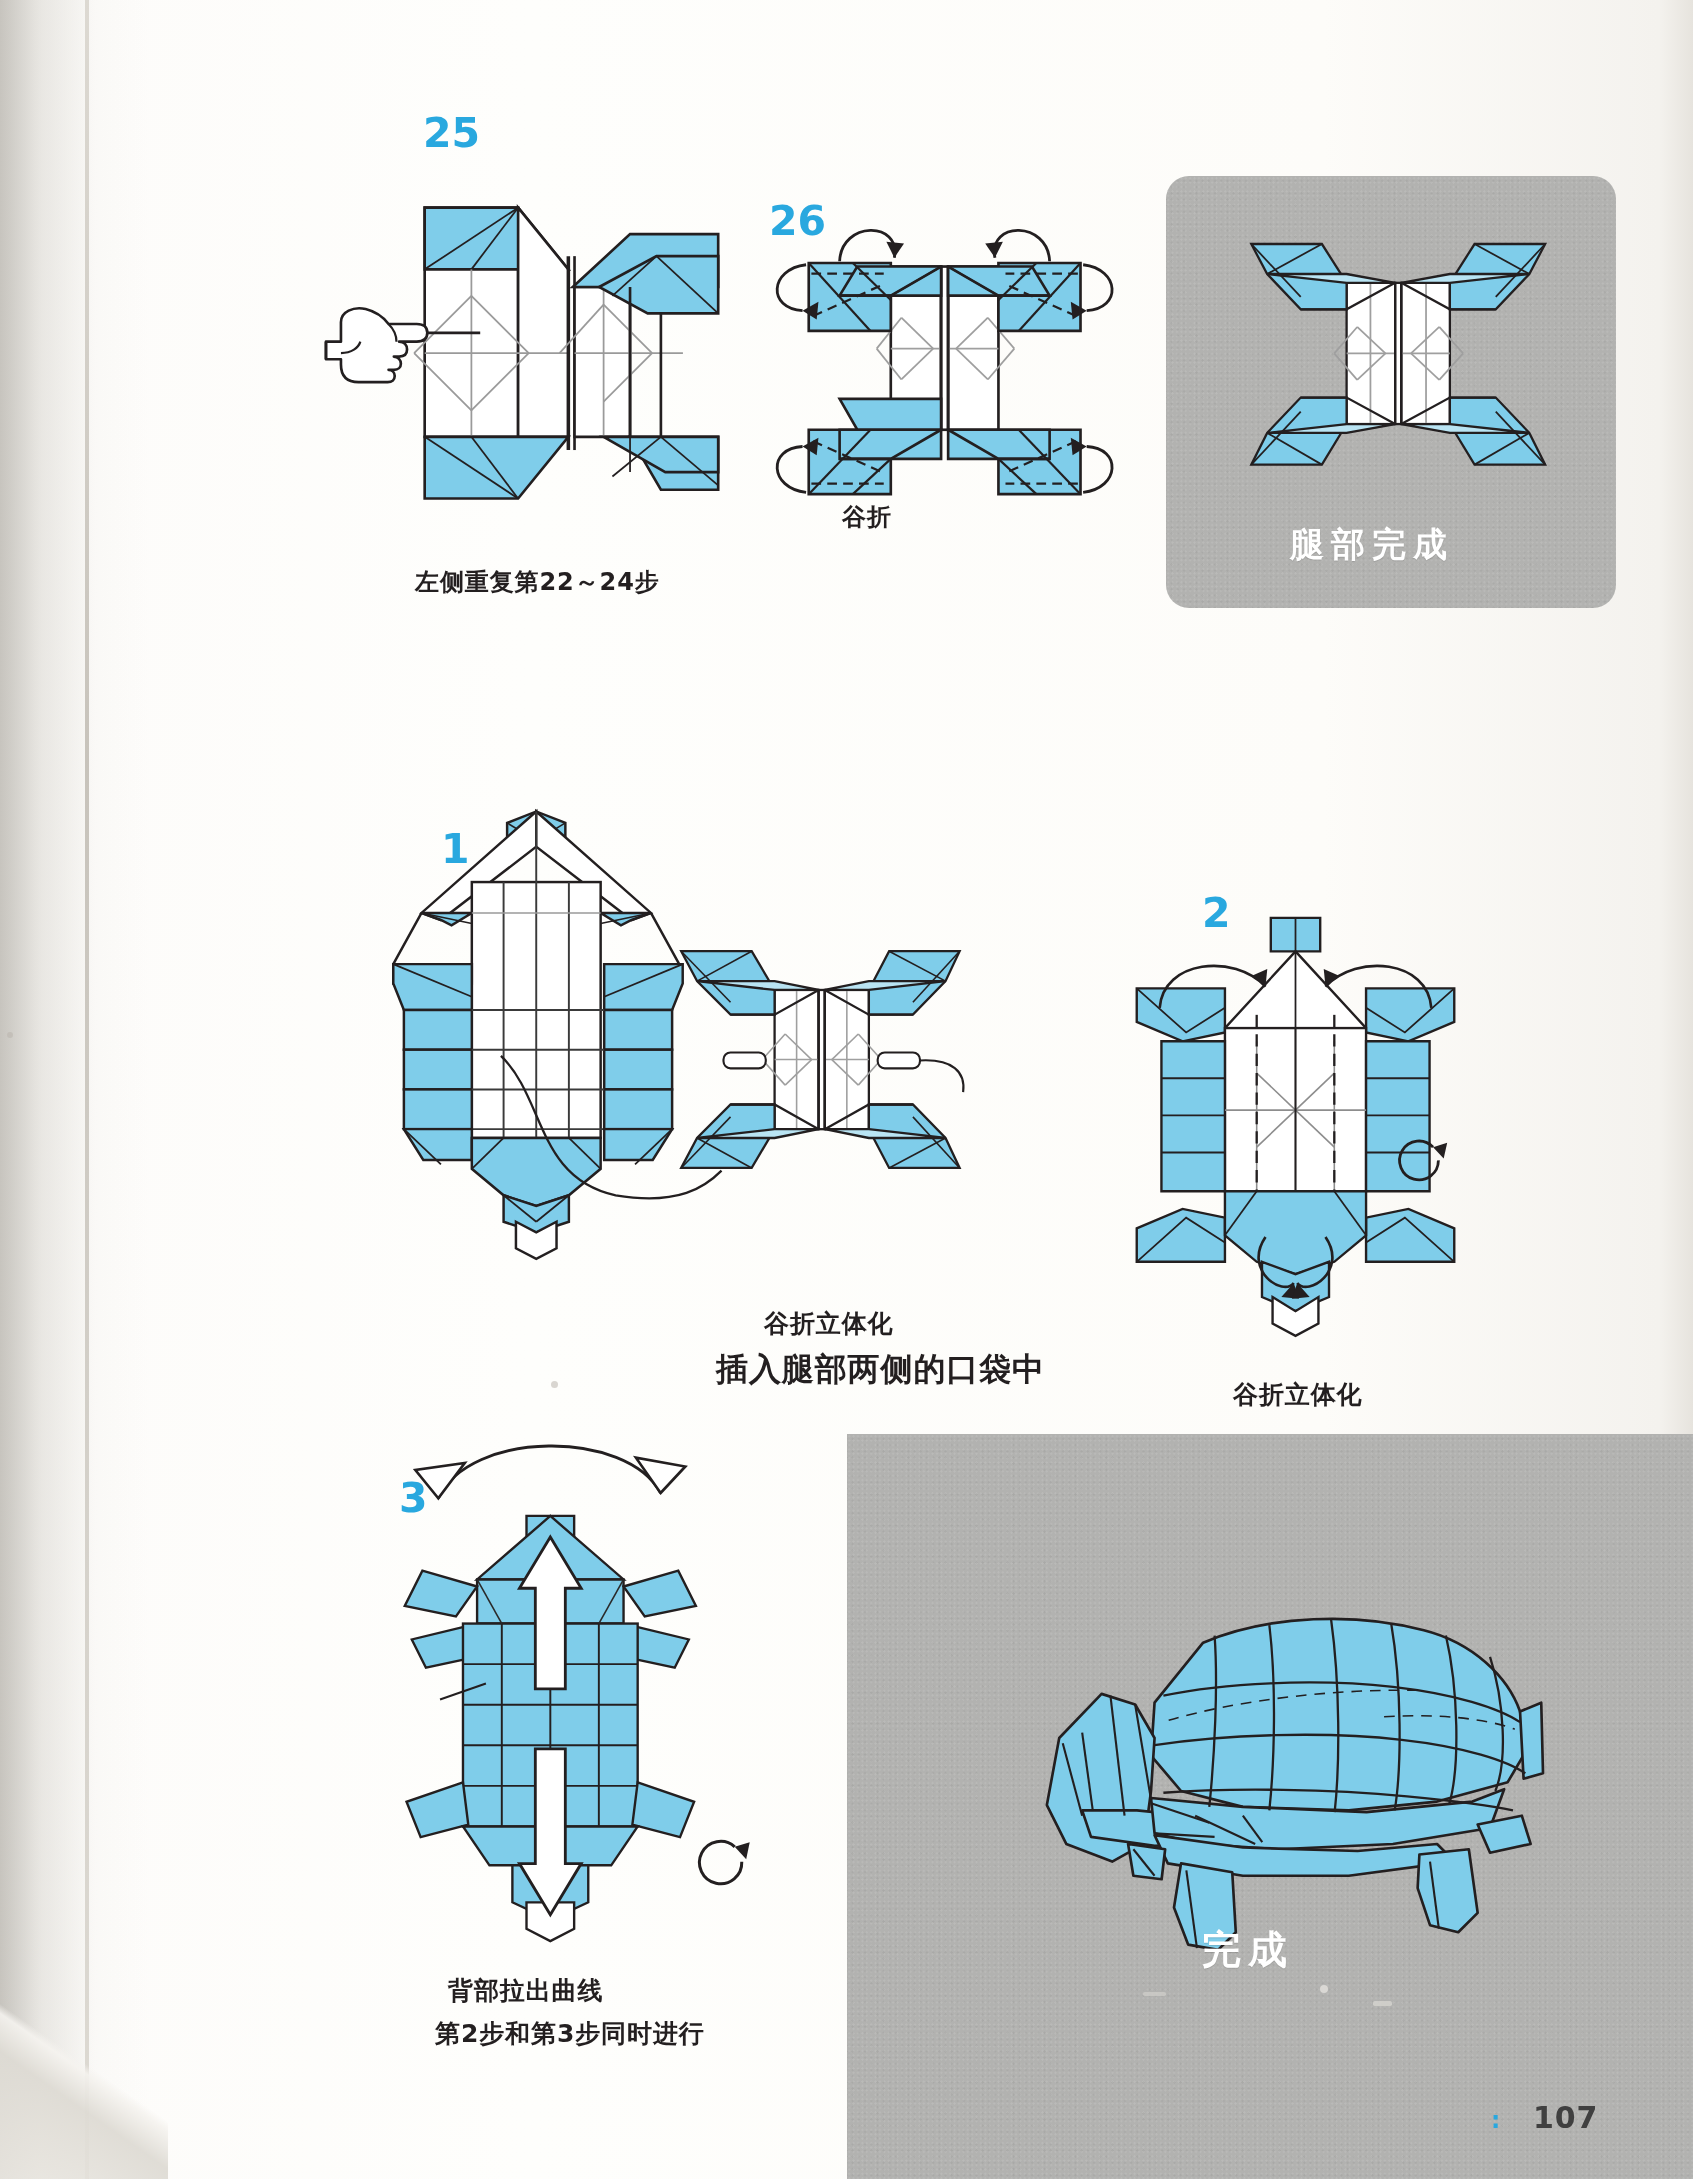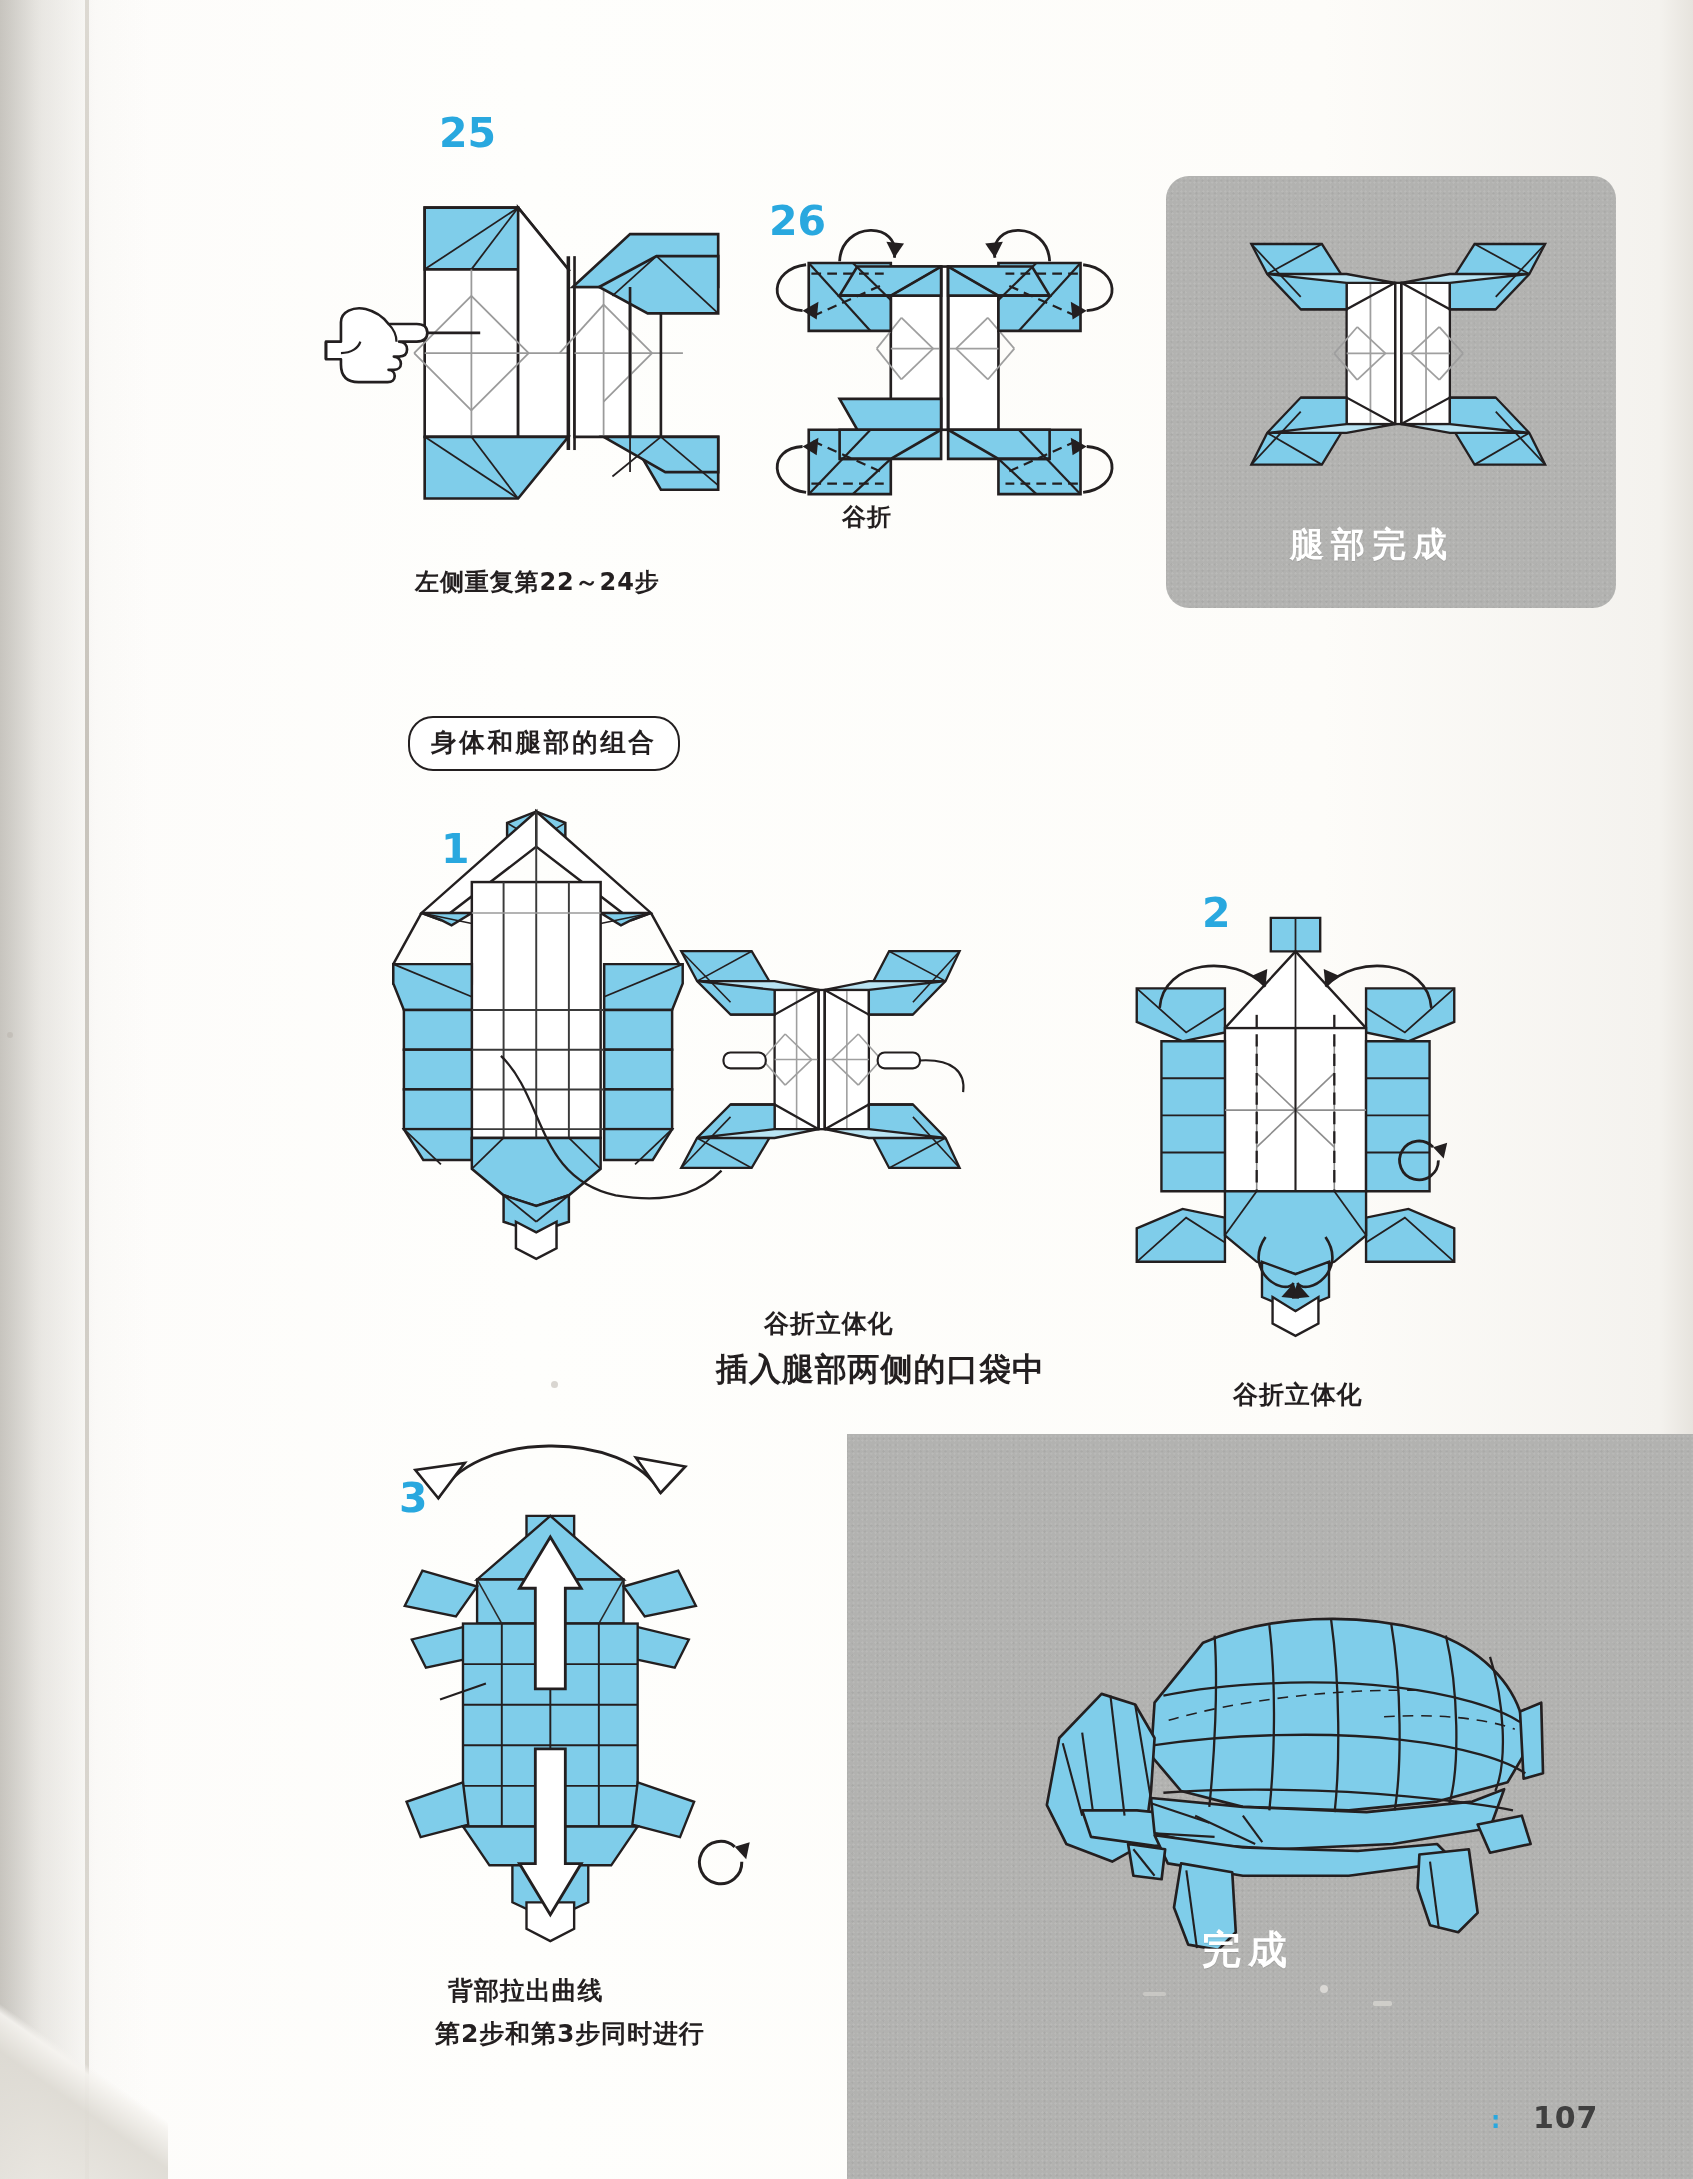--- a/index.html
+++ b/index.html
@@ -123,21 +123,21 @@
 
 <div id="page">
 
   <div class="scan-bg"></div>
   <div class="scan-left-shadow"></div>
   <div class="scan-left-edge"></div>
   <div class="scan-corner-fold"></div>
   <div class="speck" style="left:7px;top:1032px;width:6.2px;height:6.2px;"></div>
   <div class="speck" style="left:551px;top:1381px;width:7px;height:7px;"></div>
 
-  <div class="stepnum" style="left:423px; top:113px;margin-left:16px;">25</div>
+  <div class="stepnum" style="left:423px; top:113px;">25</div>
 
   <div class="diagram" style="left:348px; top:172px;">
     <svg width="379" height="371" viewBox="0 0 430 420">
       <g fill="none" stroke="#231f20" stroke-width="3" stroke-linejoin="miter">
 
         <polygon points="87,40 193,40 193,300 87,300" fill="#ffffff"></polygon>
 
         <polygon points="87,40 193,40 250,110 87,110" fill="#7FCDEA"></polygon>
         <line x1="87" y1="110" x2="193" y2="40" stroke-width="2"></line>
         <line x1="140" y1="110" x2="193" y2="40" stroke-width="2"></line>
@@ -340,21 +340,20 @@
         <polygon points="355,232 265,232 210,222 265,222" fill="#b9e4f3"></polygon>
         <line x1="373" y1="268" x2="317" y2="208" stroke-width="2"></line>
         <line x1="355" y1="232" x2="293" y2="268" stroke-width="2"></line>
         <polyline points="317,192 265,192 210,222" stroke-width="2.6"></polyline>
       </g>
     </svg>
   </div>
 
   <div class="gray-label" style="left:1290px; top:522px; font-size:34px;text-align:center;">腿部完成</div>
 
-  <div class="section-pill" style="left:408px; top:716px;">身体和腿部的组合</div>
 
   <div class="stepnum" style="left:441px; top:829px;">1</div>
 
   <div class="diagram" style="left:388px; top:807px;">
     <svg width="300" height="481" viewBox="0 0 340 545">
       <g stroke="#231f20" stroke-width="2.8" fill="none">
 
         <polygon points="135,18 168,5 201,18 201,52 168,38 135,52" fill="#7FCDEA"></polygon>
         <line x1="168" y1="5" x2="168" y2="38" stroke-width="2"></line>
         <line x1="135" y1="18" x2="168" y2="38" stroke-width="1.8"></line>

